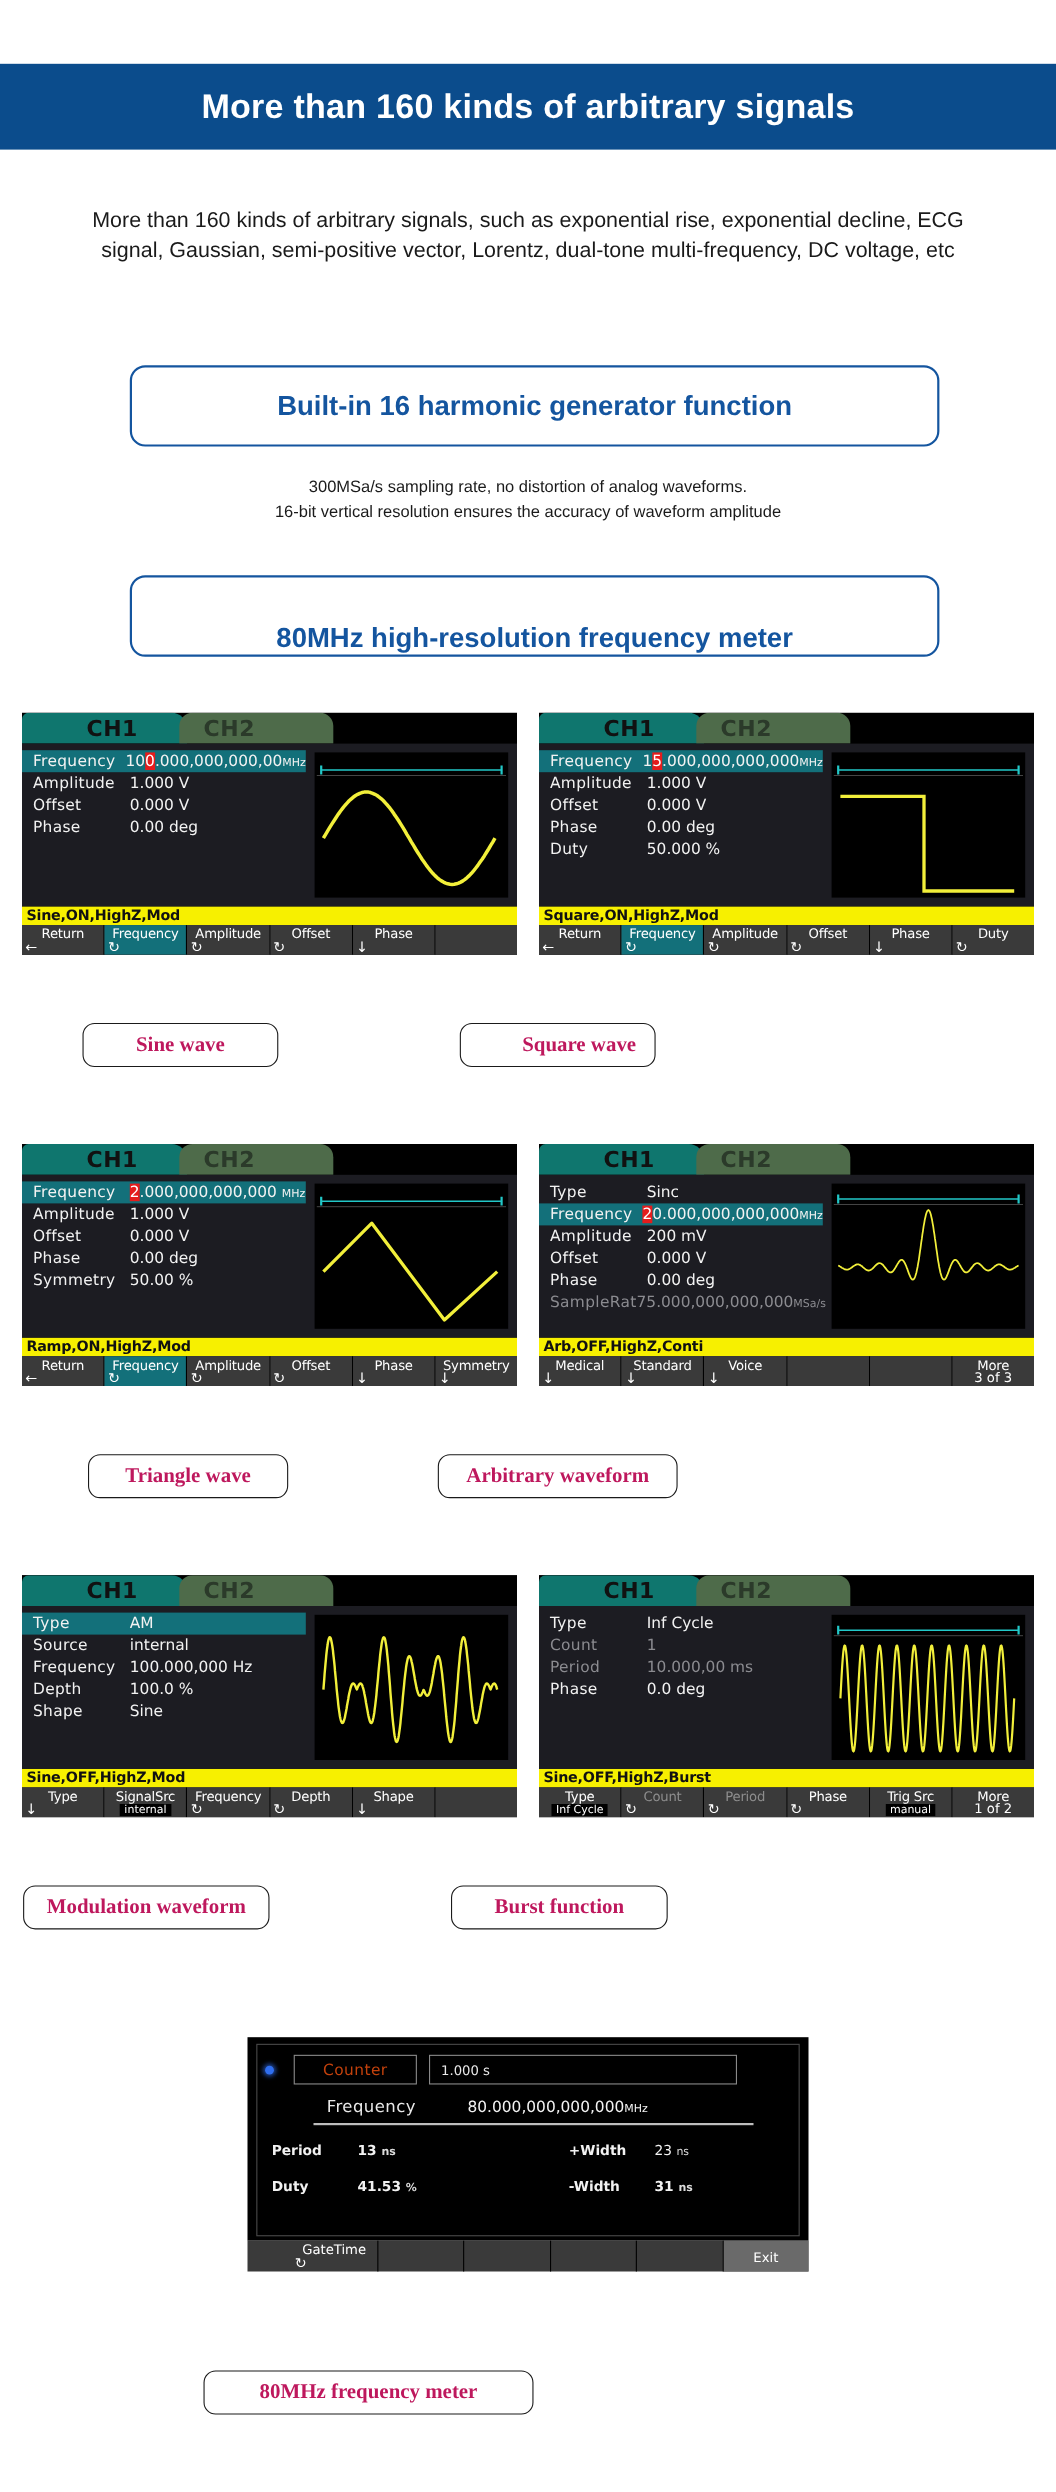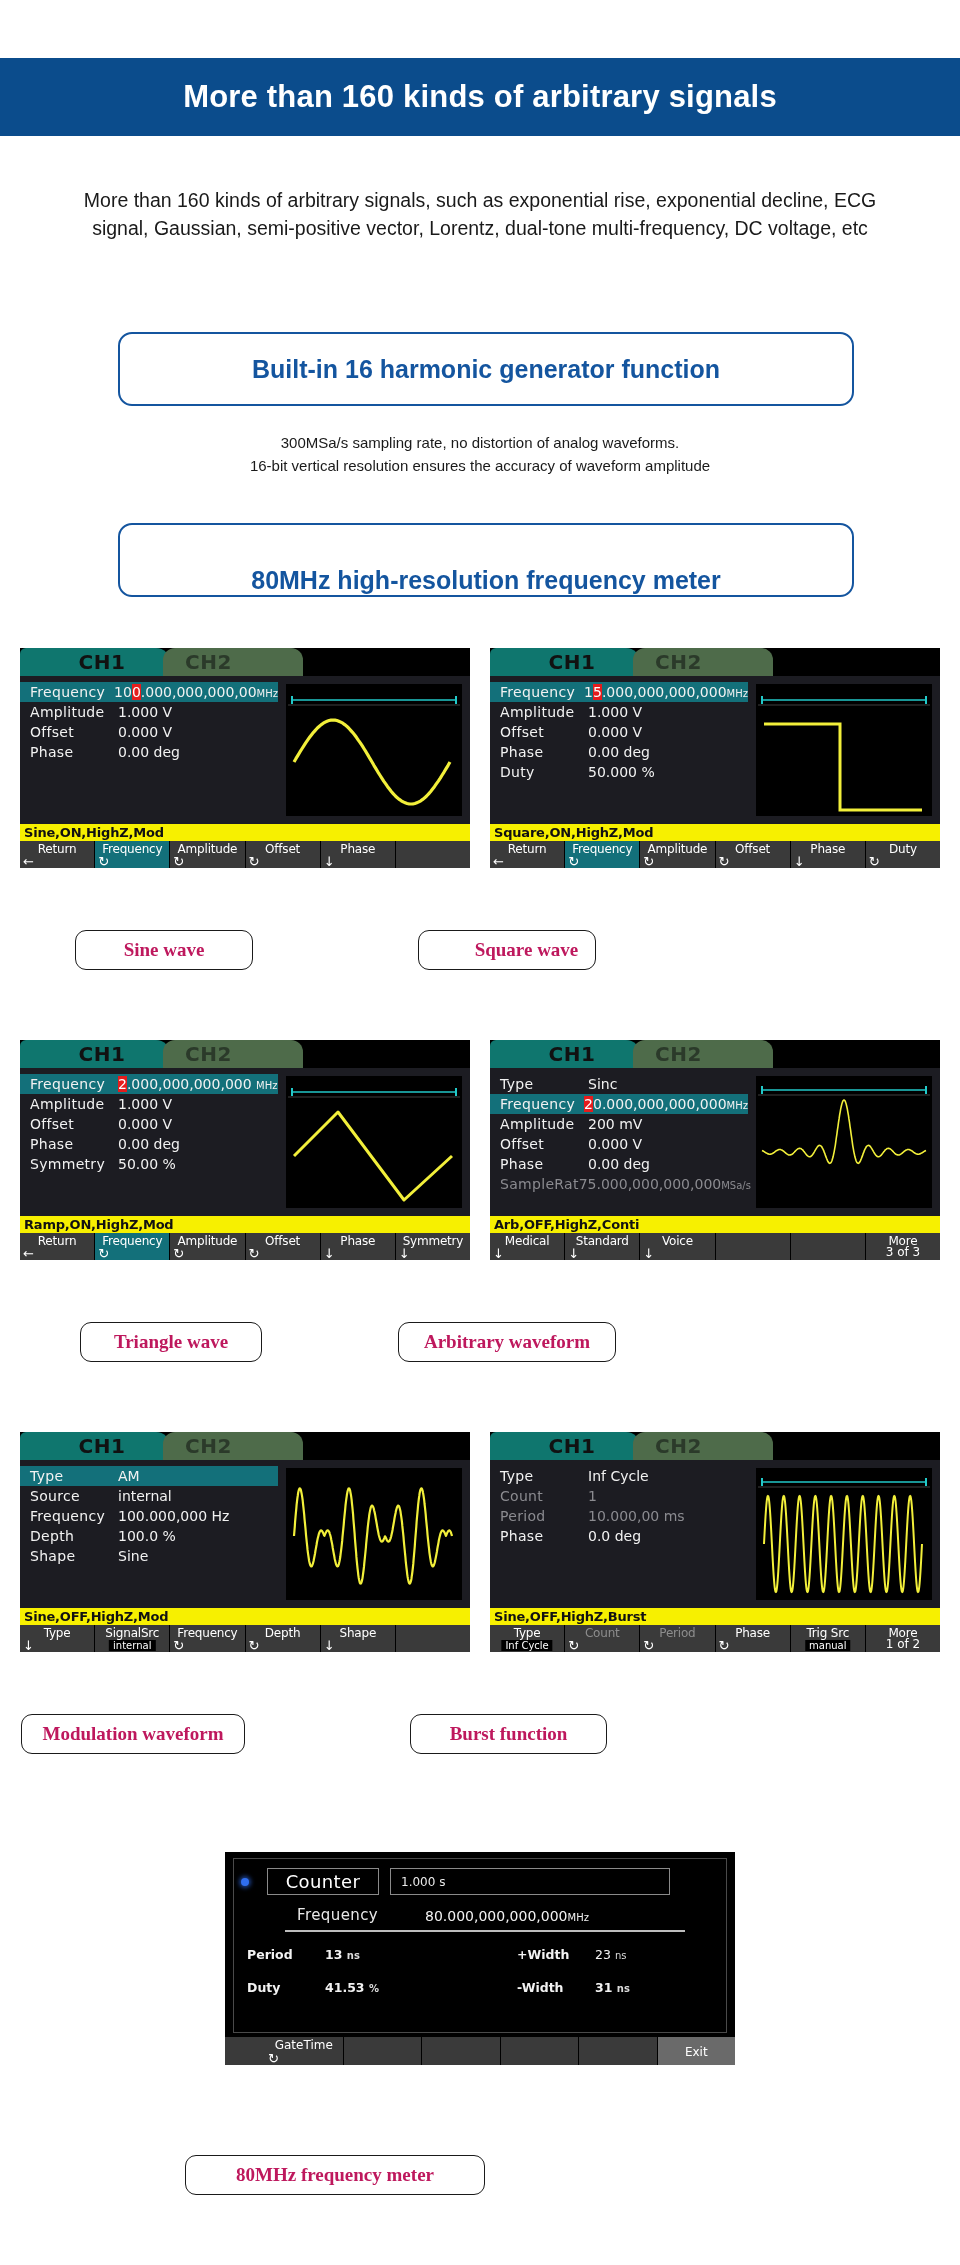--- a/index.html
+++ b/index.html
@@ -156,21 +156,21 @@
   .fm-dot {
     position: absolute; left: 16px; top: 26px; width: 8px; height: 8px;
     border-radius: 50%; background: #2f6ef0;
     box-shadow: 0 0 4px 2px rgba(47,110,240,.6);
   }
   .fm-counter {
     position: absolute; left: 42px; top: 16px; width: 112px; height: 27px;
     border: 1px solid #8a8a8a; display: flex; align-items: center;
     justify-content: center;
   }
-  .fm-counter span { color: #ffffff; font-size: 18px; letter-spacing: .4px; }
+  .fm-counter span { color: #c2410c; font-size: 14px; letter-spacing: .4px; }
   .fm-gate {
     position: absolute; left: 165px; top: 16px; width: 280px; height: 27px;
     border: 1px solid #8a8a8a; display: flex; align-items: center;
     padding-left: 10px;
   }
   .fm-gate span { color: #e9e9e9; font-size: 12px; }
   .fm-freq-label {
     position: absolute; left: 72px; top: 54px; color: #e9e9e9;
     font-size: 15px; letter-spacing: .4px;
   }

